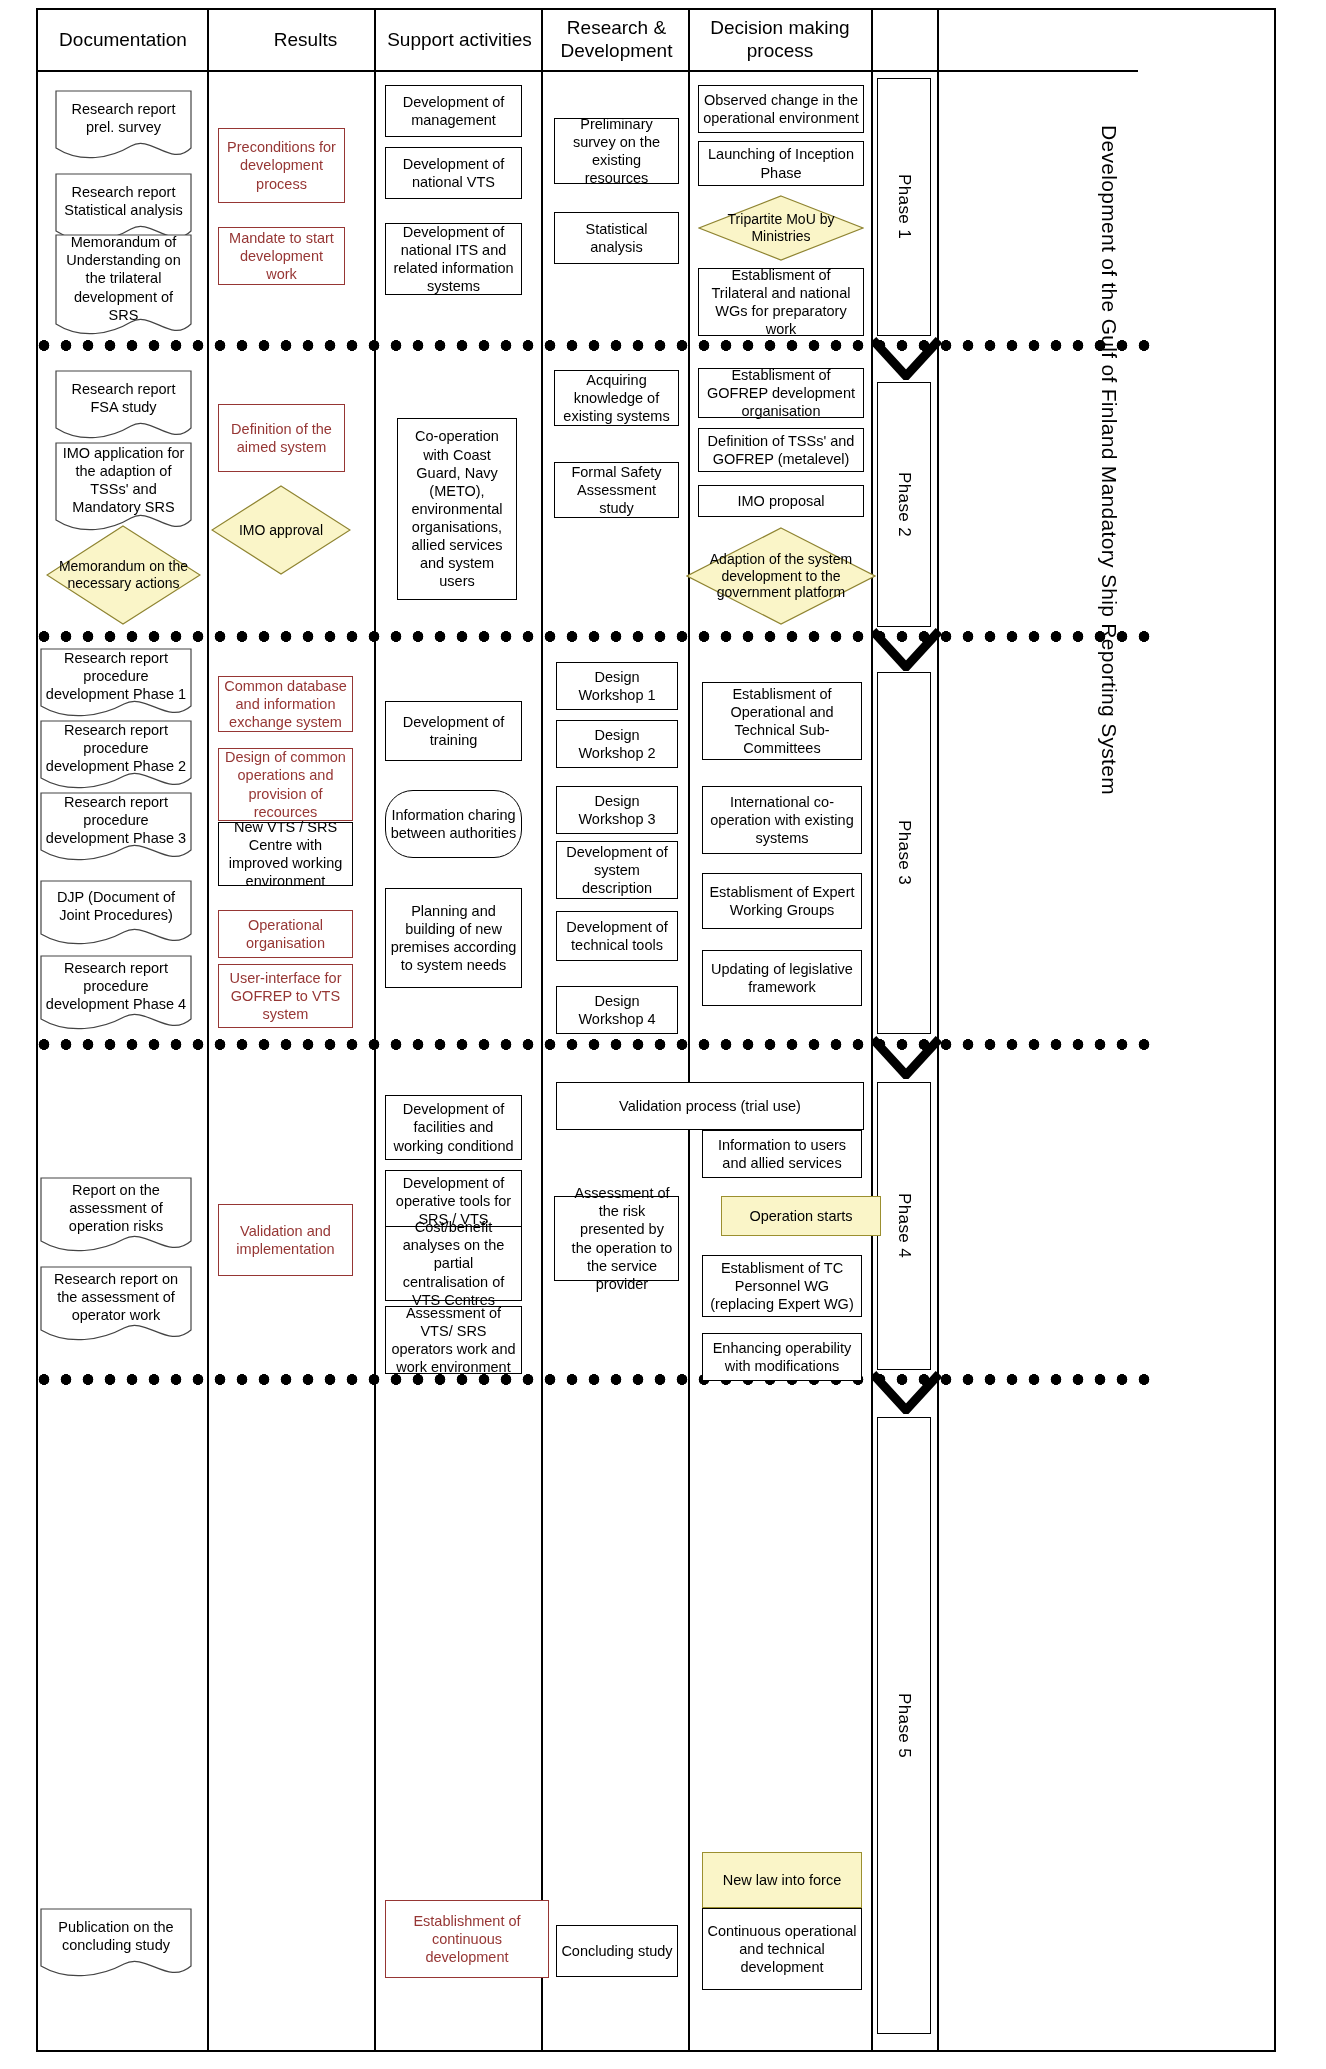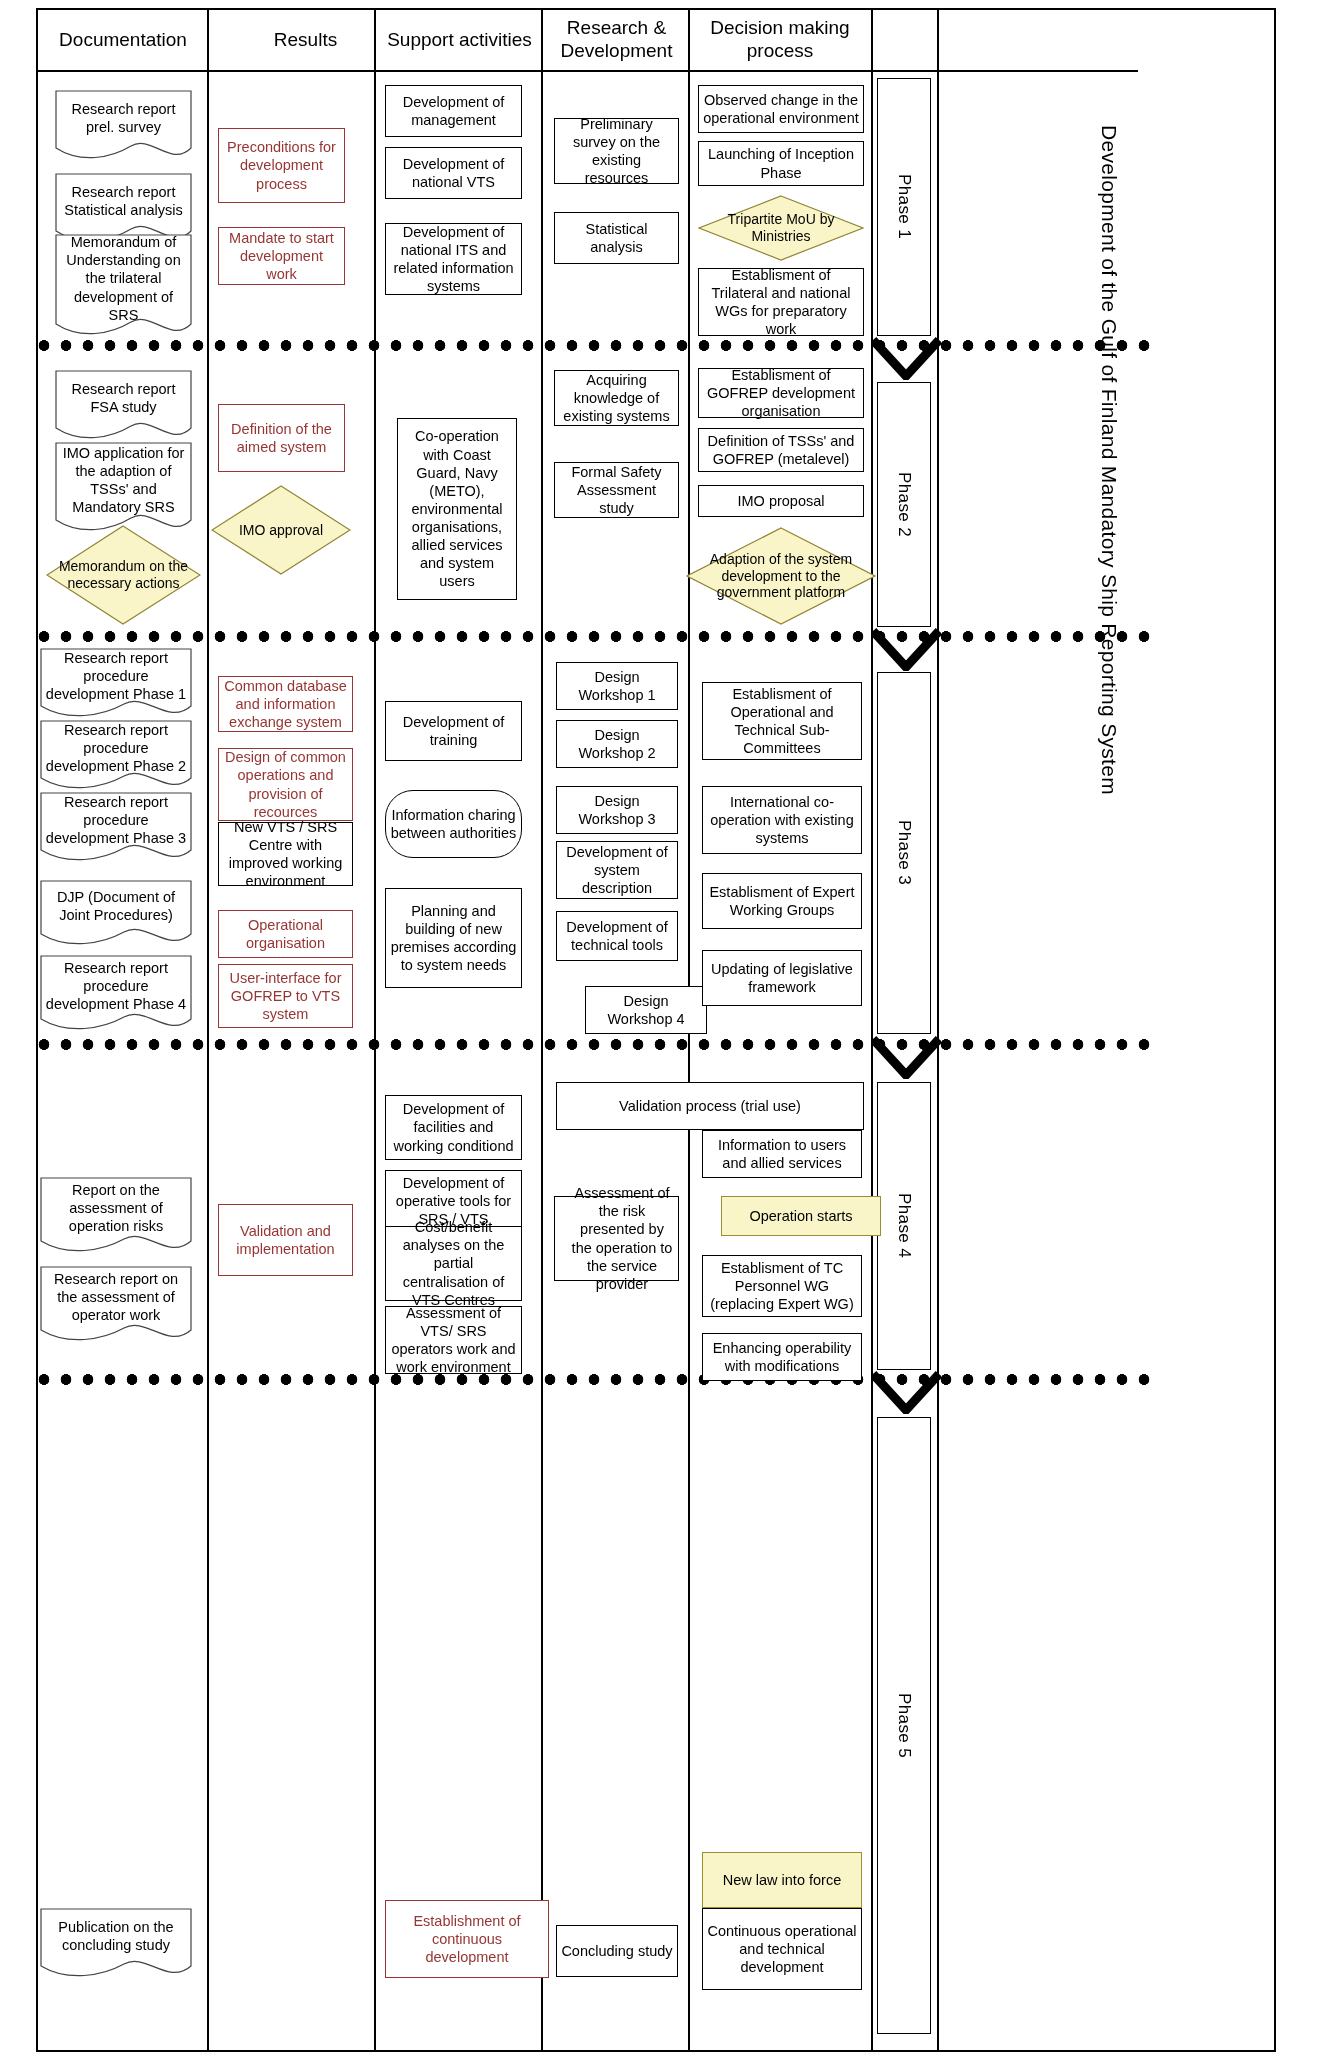--- a/index.html
+++ b/index.html
@@ -248,21 +248,21 @@
 
   <div class="node" style="left:385px;top:701px;width:137px;height:60px;">Development of training</div>
   <div class="node" style="left:385px;top:790px;width:137px;height:68px;border-radius:28px;">Information charing between authorities</div>
   <div class="node" style="left:385px;top:888px;width:137px;height:100px;">Planning and building of new premises according to system needs</div>
 
   <div class="node" style="left:556px;top:662px;width:122px;height:48px;">Design Workshop 1</div>
   <div class="node" style="left:556px;top:720px;width:122px;height:48px;">Design Workshop 2</div>
   <div class="node" style="left:556px;top:786px;width:122px;height:48px;">Design Workshop 3</div>
   <div class="node" style="left:556px;top:841px;width:122px;height:58px;">Development of system description</div>
   <div class="node" style="left:556px;top:911px;width:122px;height:50px;">Development of technical tools</div>
-  <div class="node" style="left:556px;top:986px;width:122px;height:48px;margin-left:29px;">Design Workshop 4</div>
+  <div class="node" style="left:556px;top:986px;width:122px;height:48px;">Design Workshop 4</div>
 
   <div class="node" style="left:702px;top:682px;width:160px;height:78px;">Establisment of Operational and Technical Sub-Committees</div>
   <div class="node" style="left:702px;top:786px;width:160px;height:68px;">International co-operation with existing systems</div>
   <div class="node" style="left:702px;top:873px;width:160px;height:56px;">Establisment of Expert Working Groups</div>
   <div class="node" style="left:702px;top:950px;width:160px;height:56px;">Updating of legislative framework</div>
 
   <div class="doc" style="left:40px;top:1177px;width:152px;height:78px;">
     <svg viewBox="0 0 152 78" preserveAspectRatio="none">
         <path d="M1,1 H151 V64 C128,84 106,50 84,62 C62,74 28,80 1,64 Z" fill="#fff" stroke="#444" stroke-width="1.2"></path>
       </svg>

